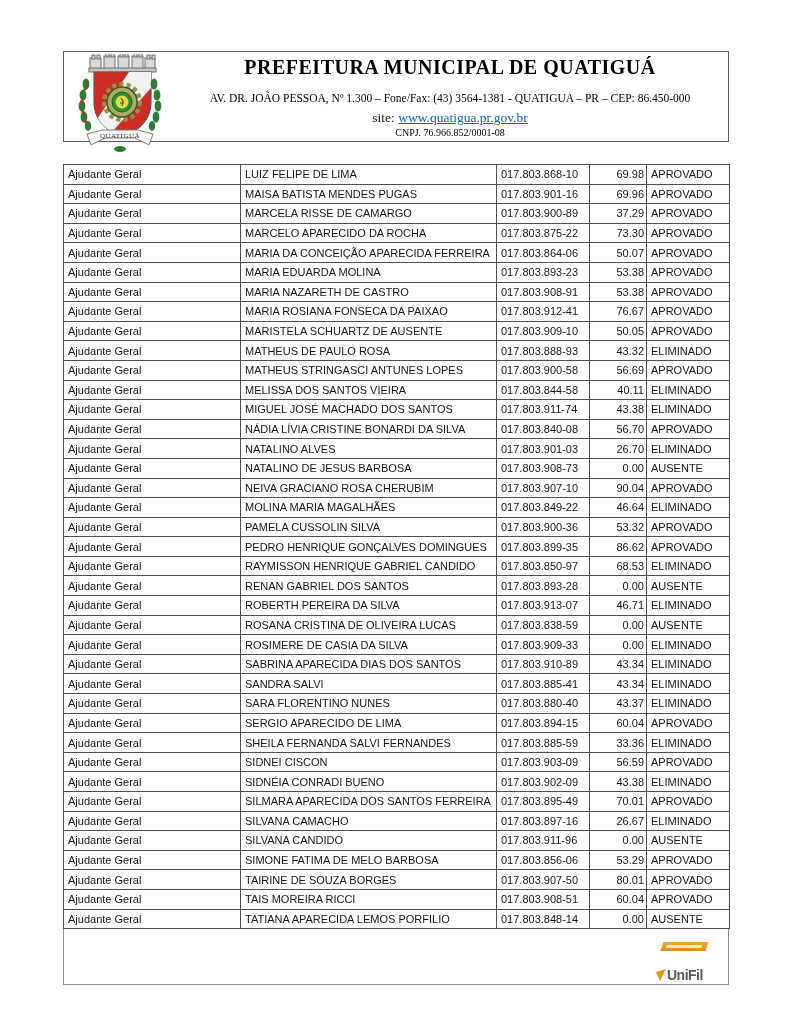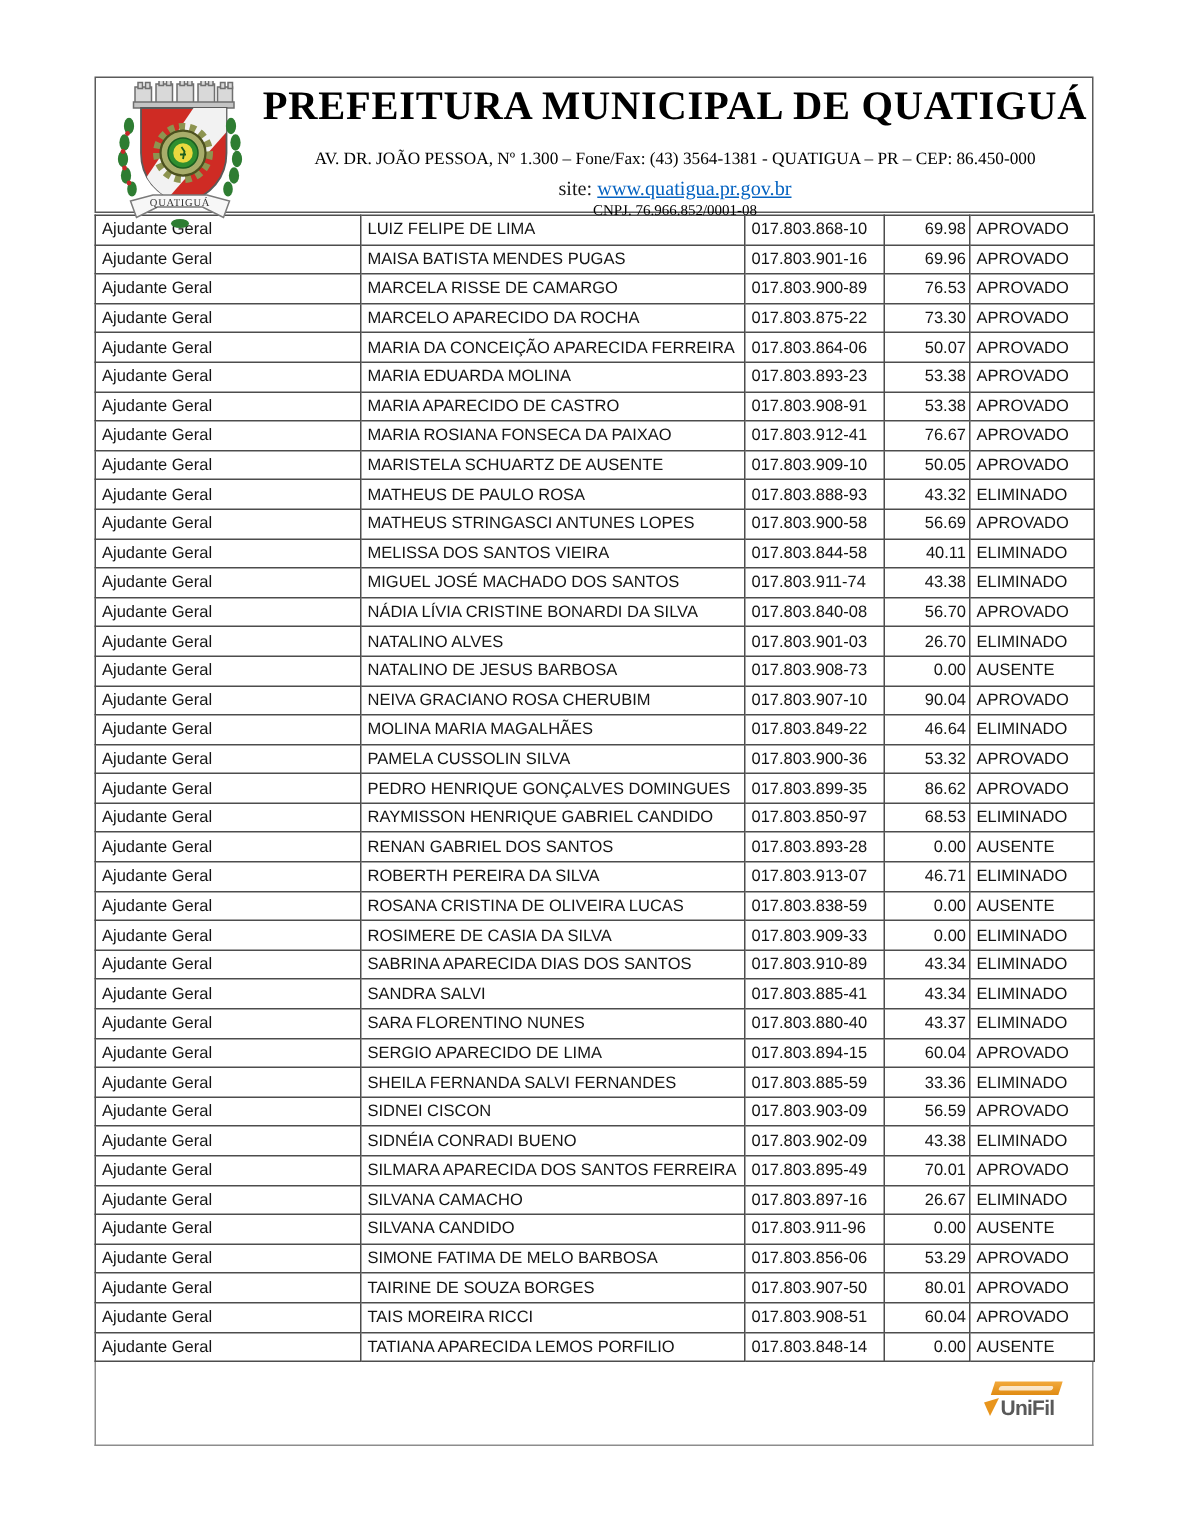--- a/index.html
+++ b/index.html
@@ -6,44 +6,44 @@
   html,body { width:791px; height:1024px; background:#ffffff; }
   body { position:relative; font-family:"Liberation Sans", sans-serif; color:#1b1b1b; }
 
   .frame { position:absolute; left:63px; top:51px; width:666px; }
 
   
   .header { position:relative; height:91px; border:1px solid #5a5a5a; background:#fff; }
   .crest { position:absolute; left:5px; top:2px; z-index:2; }
   .header-text { margin-left:108px; text-align:center; padding-top:5px;
                  font-family:"Liberation Serif", serif; }
-  .title { font-size:27px; font-weight:bold; line-height:1.02; letter-spacing:0.5px;
+  .title { font-size:20px; font-weight:bold; line-height:1.02; letter-spacing:0.5px;
            white-space:nowrap; color:#000; }
   .address { font-size:11.5px; margin-top:15px; white-space:nowrap; color:#000; }
   .site-line { font-size:13.5px; margin-top:6px; }
   .site-line a { color:#0563C1; text-decoration:underline; cursor:pointer; }
   .cnpj { font-size:10px; margin-top:1px; color:#000; }
 
   
-  table.results { margin-top:1px; width:666px; border-collapse:collapse; table-layout:fixed;
+  table.results { margin-top:22px; width:666px; border-collapse:collapse; table-layout:fixed;
                   font-family:"Liberation Sans", sans-serif;padding-left:32px; }
   table.results td { border:1px solid #4d4d4d; font-size:11px; height:19.6px;
                      padding:0 2px 0 4px; white-space:nowrap; overflow:hidden; color:#141414; }
   td.c-nota { text-align:right; padding:0; }
 
   
   .footer { position:relative; height:56px; border:1px solid #8d8d8d; border-top:none; }
   .page-num { position:absolute; left:0; right:0; top:26px; text-align:center;
               font-size:10.5px; color:#2a2a2a; }
   .unifil { position:absolute; right:20px; top:13px; width:52px; text-align:left; }
   .unifil-banner { width:45px; height:9px; background:linear-gradient(180deg,#f2a93c,#e08b12);
                    transform:skewX(-18deg); margin-left:6px; position:relative; overflow:hidden; }
   .unifil-banner:after { content:""; position:absolute; left:4px; top:3px; width:36px; height:3px;
                          background:rgba(255,255,255,0.75); border-radius:2px; }
-  .unifil-word { display:flex; align-items:center; margin-top:0px; }
+  .unifil-word { display:flex; align-items:center; margin-top:16px; }
   .unifil-word .word { font-size:14px; font-weight:bold; color:#595959; letter-spacing:-0.5px;
                        font-family:"Liberation Sans", sans-serif; }
 </style>
 </head>
 <body>
 
 <div class="frame">
 
   <div class="header">
 
@@ -139,21 +139,21 @@
           <td class="c-nome">MAISA BATISTA MENDES PUGAS</td>
           <td class="c-doc">017.803.901-16</td>
           <td class="c-nota">69.96</td>
           <td class="c-situacao">APROVADO</td>
         </tr>
 
         <tr>
           <td class="c-cargo">Ajudante Geral</td>
           <td class="c-nome">MARCELA RISSE DE CAMARGO</td>
           <td class="c-doc">017.803.900-89</td>
-          <td class="c-nota">76.53</td>
+          <td class="c-nota">37.29</td>
           <td class="c-situacao">APROVADO</td>
         </tr>
 
         <tr>
           <td class="c-cargo">Ajudante Geral</td>
           <td class="c-nome">MARCELO APARECIDO DA ROCHA</td>
           <td class="c-doc">017.803.875-22</td>
           <td class="c-nota">73.30</td>
           <td class="c-situacao">APROVADO</td>
         </tr>
@@ -169,21 +169,21 @@
         <tr>
           <td class="c-cargo">Ajudante Geral</td>
           <td class="c-nome">MARIA EDUARDA MOLINA</td>
           <td class="c-doc">017.803.893-23</td>
           <td class="c-nota">53.38</td>
           <td class="c-situacao">APROVADO</td>
         </tr>
 
         <tr>
           <td class="c-cargo">Ajudante Geral</td>
-          <td class="c-nome">MARIA APARECIDO DE CASTRO</td>
+          <td class="c-nome">MARIA NAZARETH DE CASTRO</td>
           <td class="c-doc">017.803.908-91</td>
           <td class="c-nota">53.38</td>
           <td class="c-situacao">APROVADO</td>
         </tr>
 
         <tr>
           <td class="c-cargo">Ajudante Geral</td>
           <td class="c-nome">MARIA ROSIANA FONSECA DA PAIXAO</td>
           <td class="c-doc">017.803.912-41</td>
           <td class="c-nota">76.67</td>

